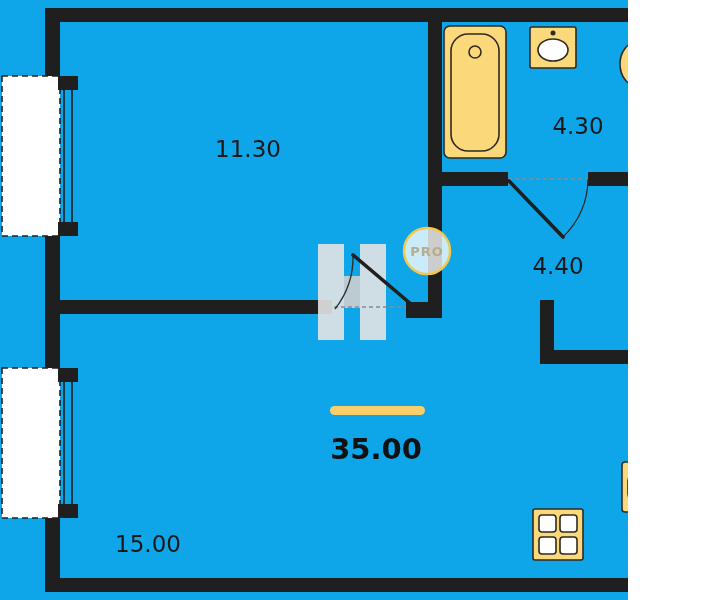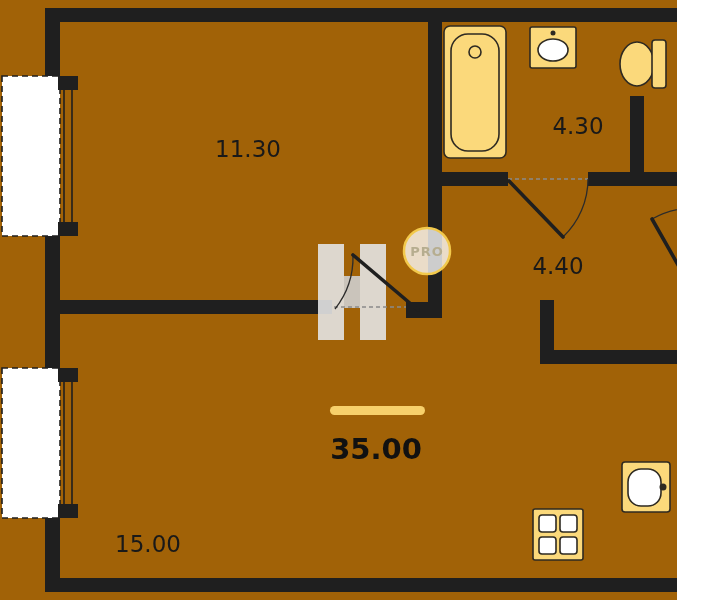--- a/index.html
+++ b/index.html
@@ -1,16 +1,16 @@
 <!DOCTYPE html>
 <html><head>
 <meta charset="utf-8">
 <style>
   html,body{margin:0;padding:0;background:#ffffff;}
-  .plan-canvas{position:relative;width:677px;height:600px;background:#a16207;overflow:hidden;}
+  .plan-canvas{position:relative;width:628px;height:600px;background:#0ea5e9;overflow:hidden;}
   svg{display:block;}
   .wall{fill:#1f1f1f;}
   .thin{stroke:#1f1f1f;stroke-width:1.6;}
   .dash{fill:#ffffff;stroke:#1f1f1f;stroke-width:1.6;stroke-dasharray:6 4;}
   .threshold{stroke:#8a8a8a;stroke-width:1.3;stroke-dasharray:4 3;}
   .door-arc{fill:none;stroke:#2b2b2b;stroke-width:1.3;}
   .door-leaf{stroke:#1f1f1f;stroke-width:3.6;stroke-linecap:round;}
   .fixture{fill:#fbd97b;stroke:#2e2a22;stroke-width:1.6;}
   .fixture-detail{fill:none;stroke:#2e2a22;stroke-width:1.6;}
   .fixture-detail-white{fill:#ffffff;stroke:#2e2a22;stroke-width:1.6;}

